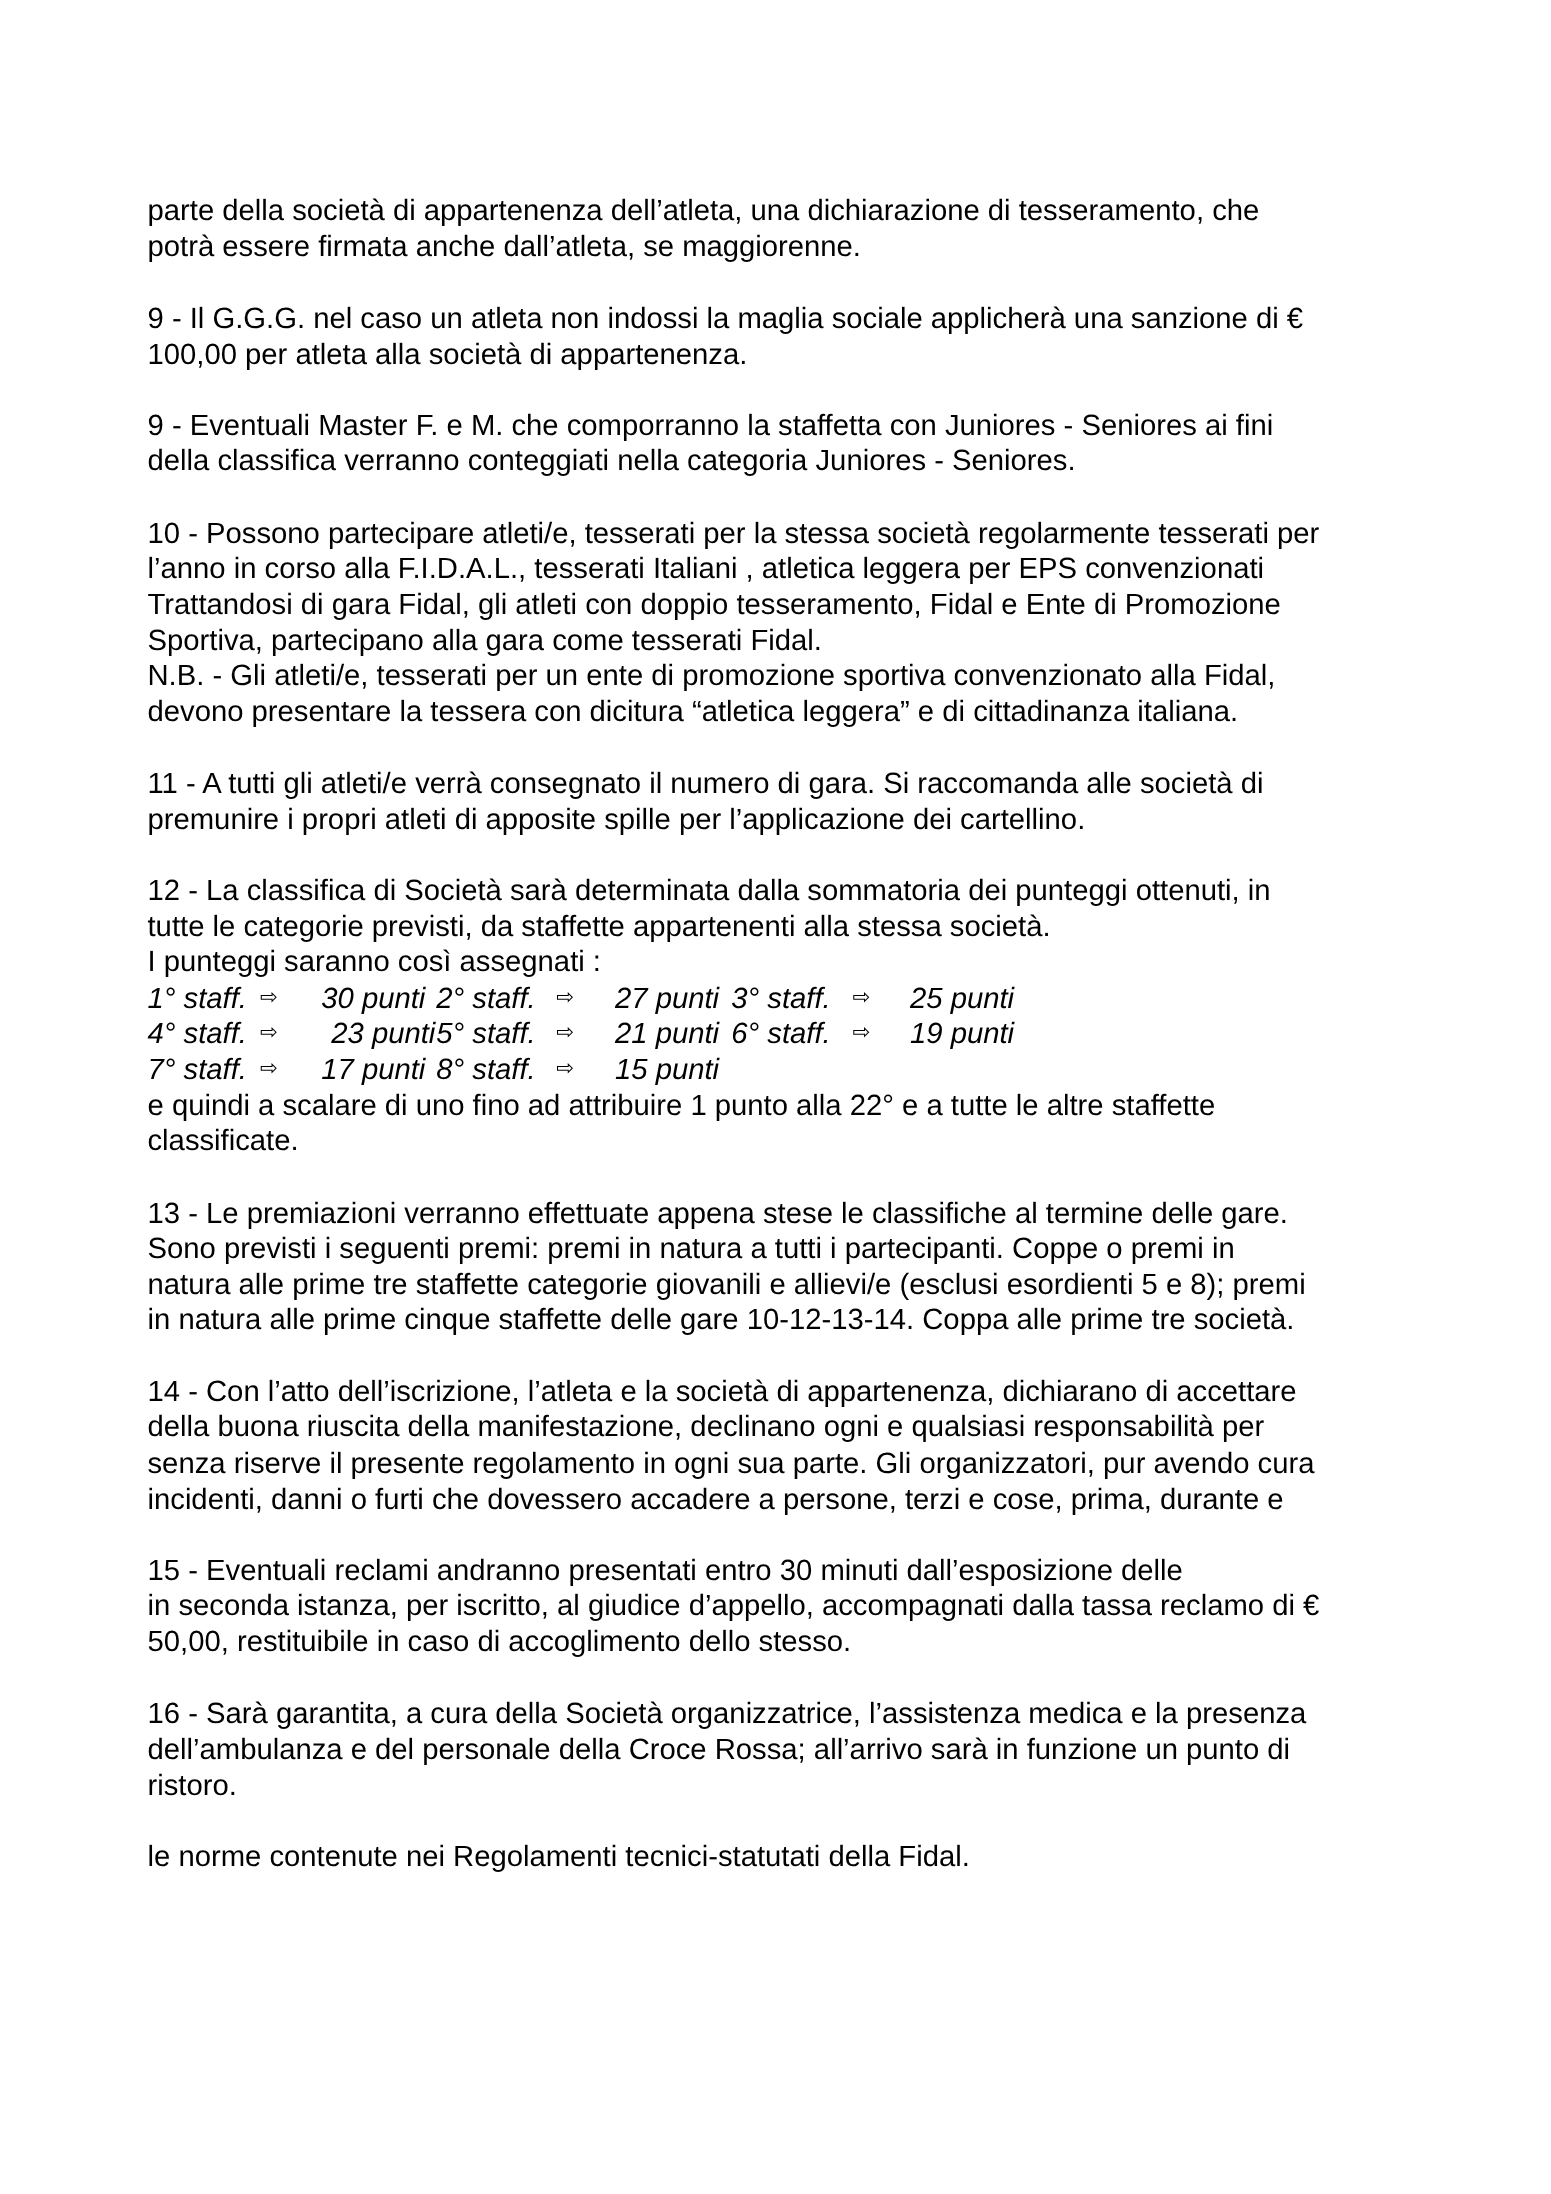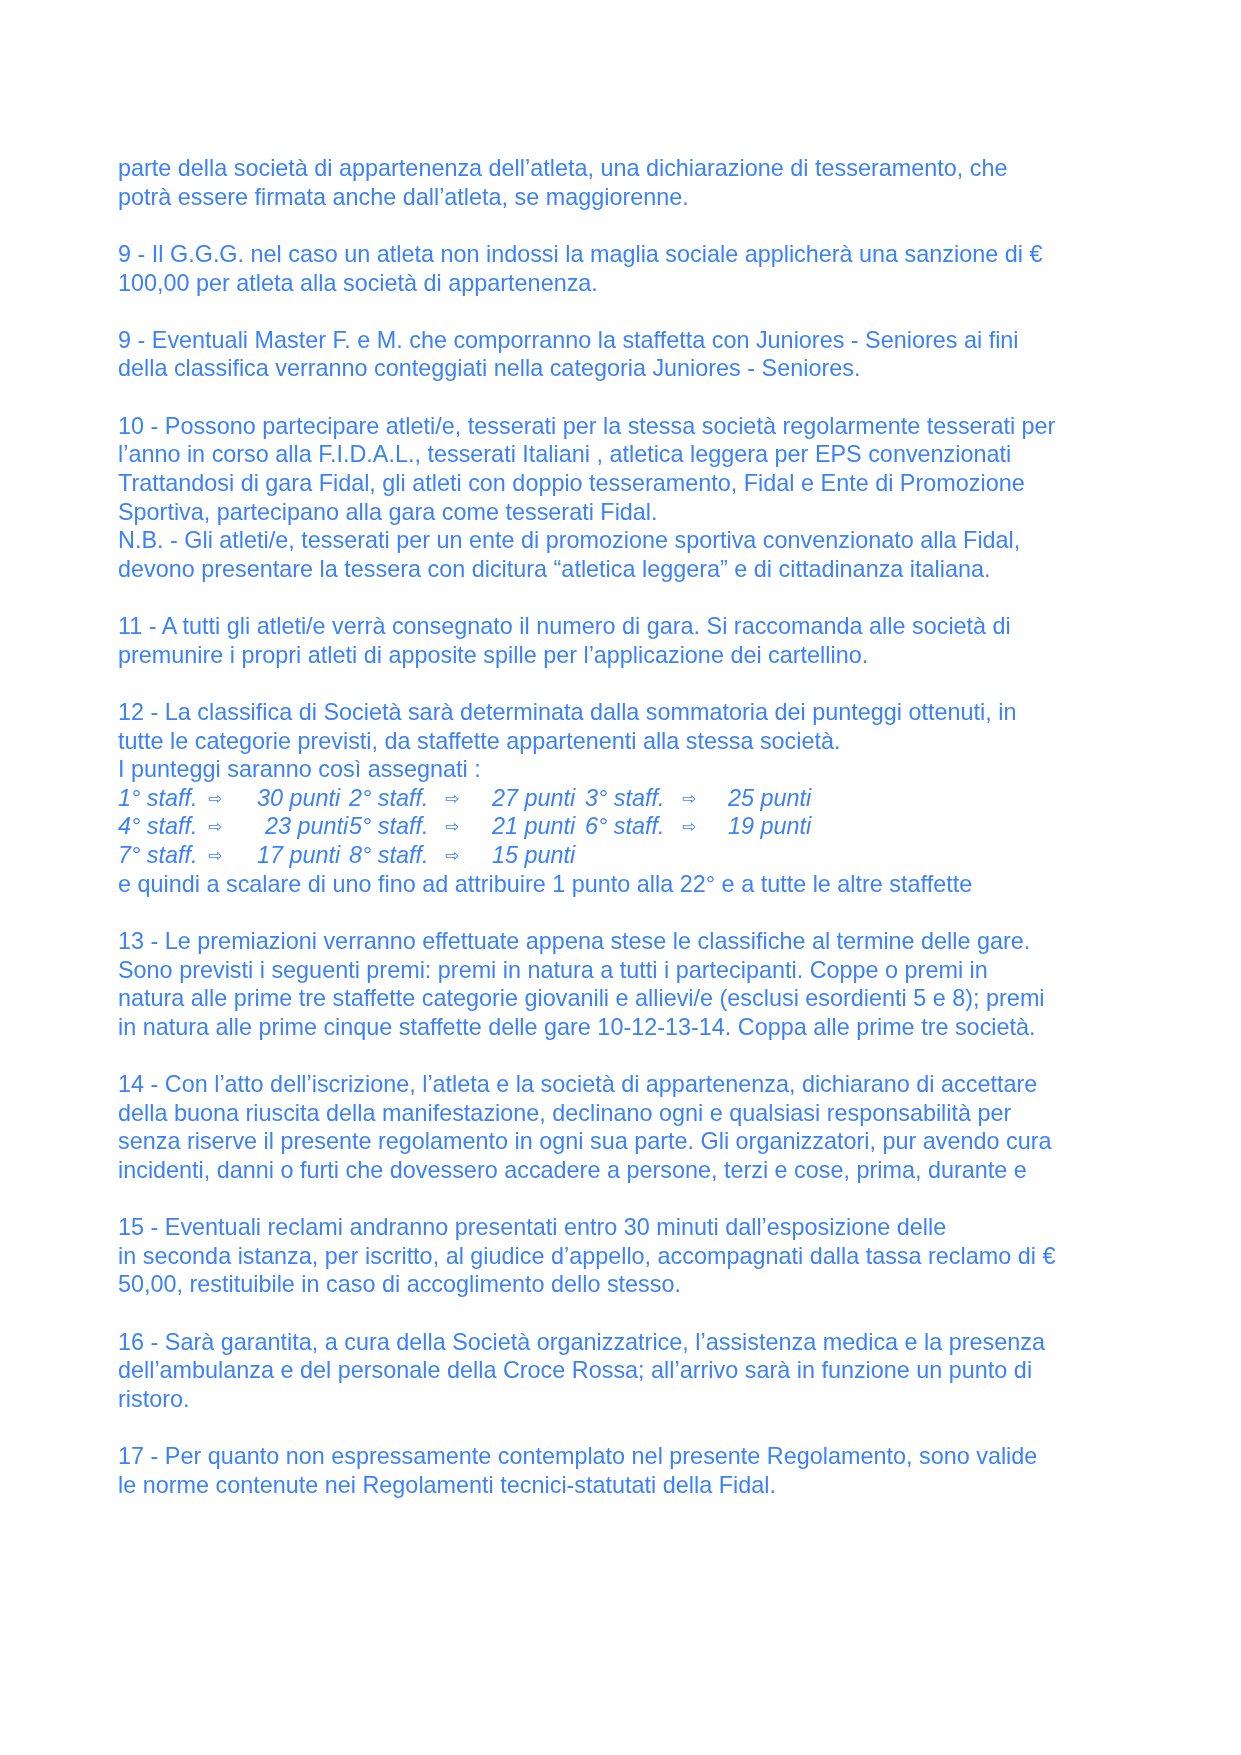--- a/index.html
+++ b/index.html
@@ -14,21 +14,21 @@
     overflow: hidden;
   }
   .page {
     position: absolute;
     left: 118px;
     top: 154px;
     width: 1050px;
     font-family: "Liberation Sans", sans-serif;
     font-size: 23.4px;
     line-height: 28.63px;
-    color: #3b82f6;
+    color: #000000;
   }
   .para {
     margin: 0 0 28.63px 0;
   }
   .line {
     display: block;
     white-space: nowrap;
     height: 28.63px;
   }
   .points-row {
@@ -120,20 +120,21 @@
         <span class="pt" style="left:0px">7° staff.</span>
         <span class="arrow" style="left:90px">⇨</span>
         <span class="pt" style="left:139px">17 punti</span>
         <span class="pt" style="left:231px">8° staff.</span>
         <span class="arrow" style="left:327px">⇨</span>
         <span class="pt" style="left:374px">15 punti</span>
       </div>
     </div>
 
     <span class="line">e quindi a scalare di uno fino ad attribuire 1 punto alla 22° e a tutte le altre staffette</span>
+    <span class="line">classificate.</span>
   </div>
 
   <p class="para">
     <span class="line">13 - Le premiazioni verranno effettuate appena stese le classifiche al termine delle gare.</span>
     <span class="line">Sono previsti i seguenti premi: premi in natura a tutti i partecipanti. Coppe o premi in</span>
     <span class="line">natura alle prime tre staffette categorie giovanili e allievi/e (esclusi esordienti 5 e 8); premi</span>
     <span class="line">in natura alle prime cinque staffette delle gare 10-12-13-14. Coppa alle prime tre società.</span>
   </p>
 
   <p class="para">
@@ -149,17 +150,16 @@
     <span class="line">50,00, restituibile in caso di accoglimento dello stesso.</span>
   </p>
 
   <p class="para">
     <span class="line">16 - Sarà garantita, a cura della Società organizzatrice, l’assistenza medica e la presenza</span>
     <span class="line">dell’ambulanza e del personale della Croce Rossa; all’arrivo sarà in funzione un punto di</span>
     <span class="line">ristoro.</span>
   </p>
 
   <p class="para">
-    <span class="line">17 - Per quanto non espressamente contemplato nel presente Regolamento, sono valide</span>
     <span class="line">le norme contenute nei Regolamenti tecnici-statutati della Fidal.</span>
   </p>
 
 </div>
 
 </body></html>

